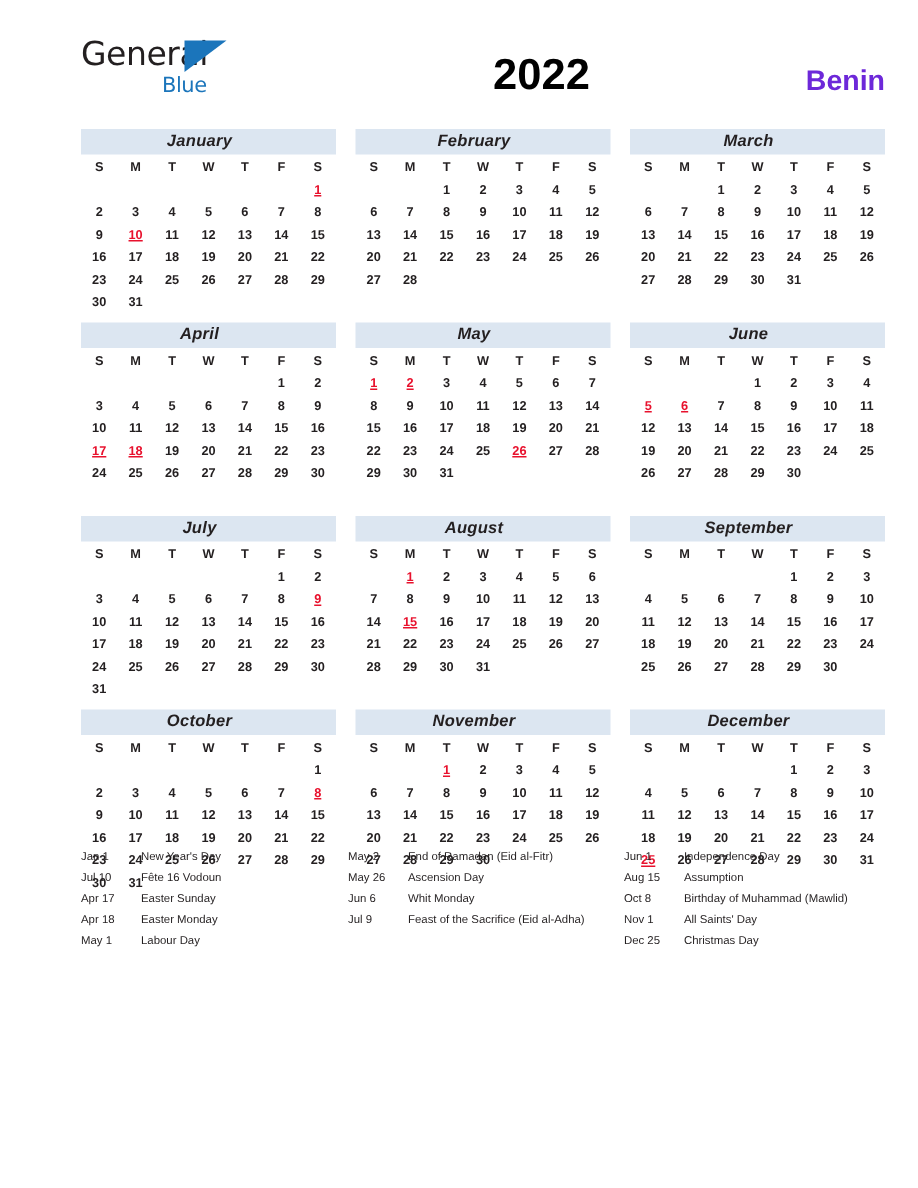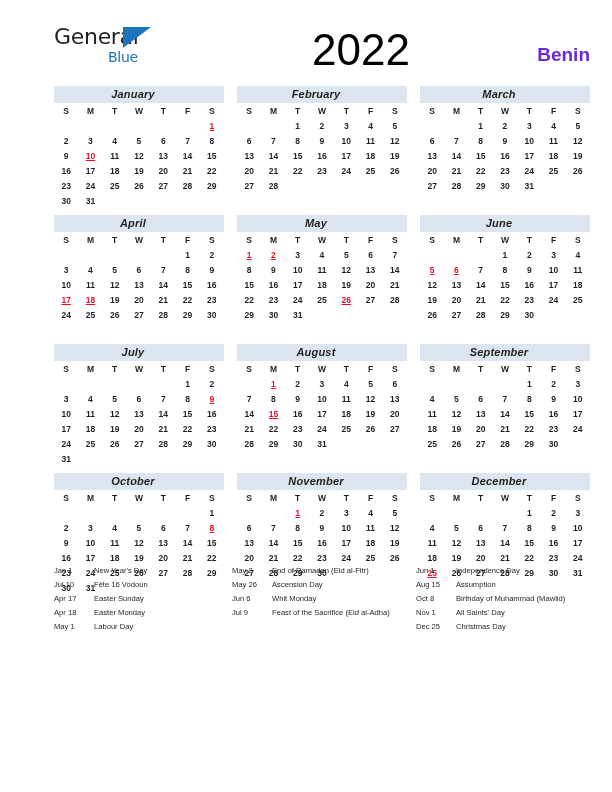--- a/index.html
+++ b/index.html
@@ -67,22 +67,22 @@
     height: 0;
     border-left: 28px solid #1b75bb;
     border-bottom: 21px solid transparent;
   }
   .year-title {
     position: absolute;
     left: 212px;
     top: 8px;
     width: 190px;
     text-align: center;
-    font-size: 44px;
-    font-weight: normal;
+    font-size: 29px;
+    font-weight: bold;
     letter-spacing: 0px;
     color: #000000;
     line-height: 40px;
   }
   .country-title {
     position: absolute;
     right: 0;
     top: 22px;
     font-size: 19px;
     font-weight: bold;

